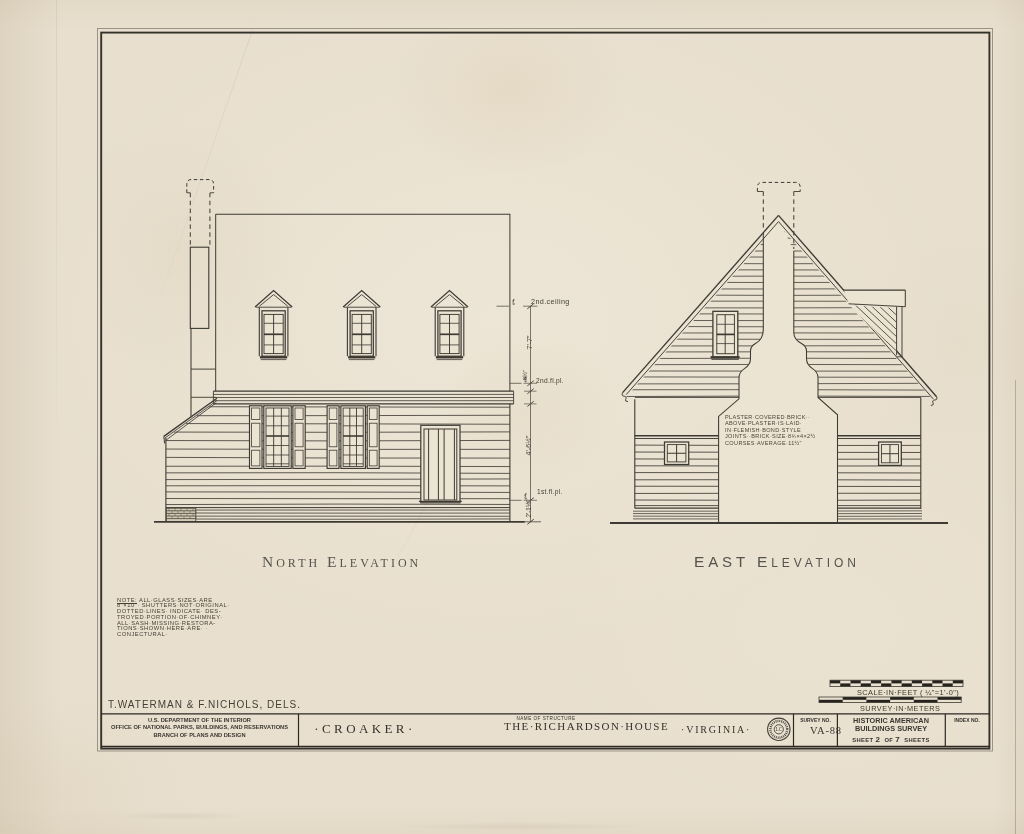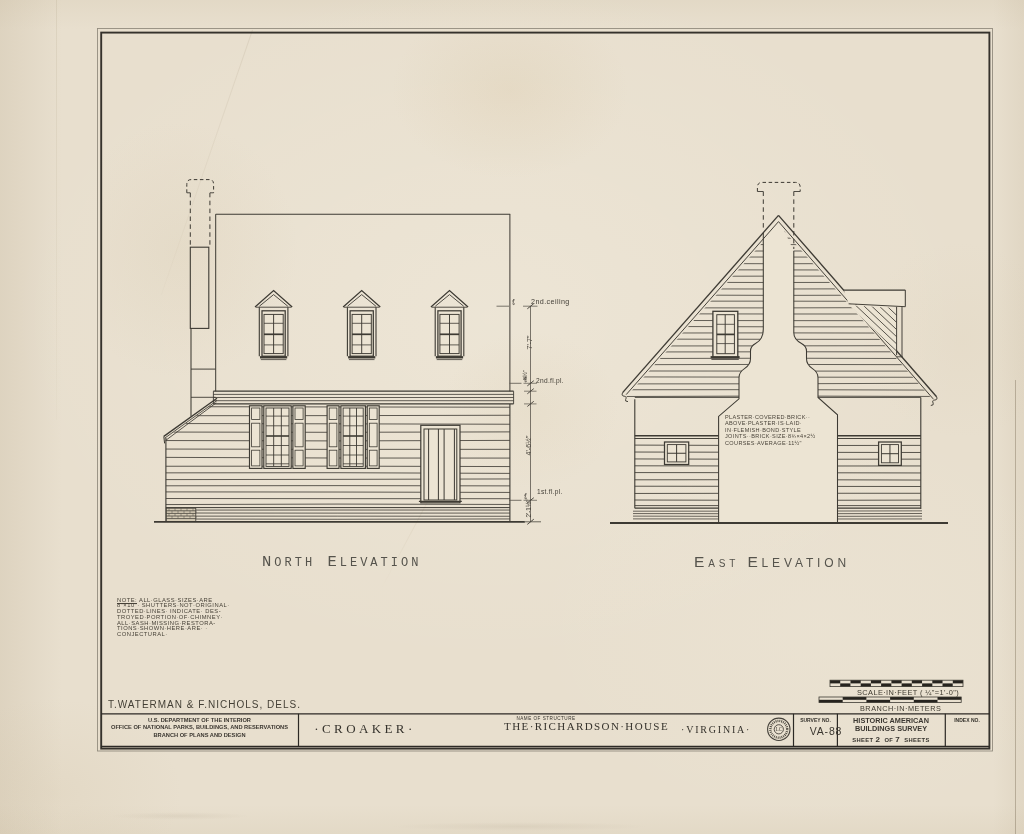--- a/index.html
+++ b/index.html
@@ -458,23 +458,23 @@
 </g>
 
 <g>
 <circle cx="778.8" cy="729.3" r="11.2" fill="none" stroke="#45413a" stroke-width="1.1"></circle>
 <circle cx="778.8" cy="729.3" r="8.4" fill="none" stroke="#4c483f" stroke-width="2.4" stroke-dasharray="0.9,1.0"></circle>
 <circle cx="778.8" cy="729.3" r="4.6" fill="none" stroke="#45413a" stroke-width="0.9"></circle>
 <text x="778.8" y="731.3" font-family="Liberation Serif" font-size="5.2" fill="#45413a" text-anchor="middle">LC</text>
 </g>
 </svg>
 
-<div style="position:absolute;left:262px;top:553px;font-family:Liberation Mono, monospace;color:#55534c;white-space:nowrap;font-size:15.5px;letter-spacing:3.0px;"><span>N</span><span style="font-size:12px;">ORTH</span> <span>E</span><span style="font-size:12px;">LEVATION</span></div>
-
-<div style="position:absolute;left:694px;top:553px;font-family:'Liberation Sans',sans-serif;color:#55534c;white-space:nowrap;font-size:15.5px;letter-spacing:3.85px;"><span>E</span><span style="font-size:10px;">AST</span> <span>E</span><span style="font-size:12px;">LEVATION</span></div>
+<div style="position:absolute;left:262px;top:553px;font-family:Liberation Serif, serif;color:#55534c;white-space:nowrap;font-size:15.5px;letter-spacing:3.0px;"><span>N</span><span style="font-size:12px;">ORTH</span> <span>E</span><span style="font-size:12px;">LEVATION</span></div>
+
+<div style="position:absolute;left:694px;top:553px;font-family:'Liberation Sans',sans-serif;color:#55534c;white-space:nowrap;font-size:15.5px;letter-spacing:3.85px;"><span>E</span><span style="font-size:15px;">AST</span> <span>E</span><span style="font-size:12px;">LEVATION</span></div>
 
 <div style="position:absolute;left:117px;top:597.5px;font-family:'Liberation Sans',sans-serif;color:#474238;font-size:5.8px;line-height:5.8px;letter-spacing:0.5px;white-space:nowrap;"><span style="border-bottom:0.5px solid #474238;">NOTE:</span> ALL·GLASS·SIZES·ARE<br>8"×10"· SHUTTERS·NOT·ORIGINAL·<br>DOTTED·LINES· INDICATE· DES-<br>TROYED·PORTION·OF·CHIMNEY·<br>ALL·SASH·MISSING·RESTORA-<br>TIONS·SHOWN·HERE·ARE· ·<br>CONJECTURAL·</div>
 
 <div style="position:absolute;left:725px;top:413.5px;font-family:'Liberation Sans',sans-serif;color:#4a443a;font-size:5.55px;line-height:6.5px;letter-spacing:0.35px;white-space:nowrap;">PLASTER·COVERED·BRICK··<br>ABOVE·PLASTER·IS·LAID·<br>IN·FLEMISH·BOND·STYLE<br>JOINTS··BRICK·SIZE·8¾×4×2½<br>COURSES·AVERAGE·11½"</div>
 
 <div style="position:absolute;left:515px;top:296.5px;font-family:'Liberation Sans',sans-serif;color:#454139;font-size:7.2px;letter-spacing:0.4px;white-space:nowrap;padding-left:16px;">2nd.ceiling</div>
 
 <div style="position:absolute;left:536px;top:377px;font-family:'Liberation Sans',sans-serif;color:#454139;font-size:6.6px;letter-spacing:0.3px;white-space:nowrap;">2nd.fl.pl.</div>
 
 <div style="position:absolute;left:537px;top:488px;font-family:'Liberation Sans',sans-serif;color:#454139;font-size:6.6px;letter-spacing:0.3px;white-space:nowrap;">1st.fl.pl.</div>
@@ -482,35 +482,35 @@
 <div style="position:absolute;left:515.5px;top:339px;font-family:'Liberation Sans',sans-serif;color:#454139;font-size:7px;white-space:nowrap;transform:rotate(-90deg);transform-origin:center;width:26px;text-align:center;">7'-7"</div>
 
 <div style="position:absolute;left:514px;top:372px;font-family:'Liberation Sans',sans-serif;color:#454139;font-size:6px;white-space:nowrap;transform:rotate(-90deg);transform-origin:center;width:22px;text-align:center;">8½"</div>
 
 <div style="position:absolute;left:511px;top:442px;font-family:'Liberation Sans',sans-serif;color:#454139;font-size:7px;white-space:nowrap;transform:rotate(-90deg);transform-origin:center;width:34px;text-align:center;">4'-6½"</div>
 
 <div style="position:absolute;left:512.5px;top:505px;font-family:'Liberation Sans',sans-serif;color:#454139;font-size:6.4px;white-space:nowrap;transform:rotate(-90deg);transform-origin:center;width:30px;text-align:center;">2'-1½"</div>
 
 <div style="position:absolute;left:857px;top:687.5px;font-family:'Liberation Sans',sans-serif;color:#3e3a30;font-size:7.4px;letter-spacing:0.4px;white-space:nowrap;">SCALE·IN·FEET ( ¼"=1'-0")</div>
 
-<div style="position:absolute;left:860px;top:703.5px;font-family:'Liberation Sans',sans-serif;color:#3e3a30;font-size:7.3px;letter-spacing:0.5px;white-space:nowrap;">BRANCH·IN·METERS</div>
+<div style="position:absolute;left:860px;top:703.5px;font-family:'Liberation Sans',sans-serif;color:#3e3a30;font-size:7.3px;letter-spacing:0.5px;white-space:nowrap;">SURVEY·IN·METERS</div>
 
 <div style="position:absolute;left:108px;top:698.5px;font-family:'Liberation Sans',sans-serif;color:#433f35;font-size:10px;letter-spacing:1.0px;white-space:nowrap;">T.WATERMAN &amp; F.NICHOLS, DELS.</div>
 
 <div style="position:absolute;left:101px;top:716.5px;width:197px;text-align:center;font-family:'Liberation Sans',sans-serif;color:#3b3731;font-size:5.7px;font-weight:bold;line-height:7.7px;white-space:nowrap;">U.S. DEPARTMENT OF THE INTERIOR<br>OFFICE OF NATIONAL PARKS, BUILDINGS, AND RESERVATIONS<br>BRANCH OF PLANS AND DESIGN</div>
 
 <div style="position:absolute;left:298px;top:721px;width:134px;text-align:center;font-family:'Liberation Serif',serif;color:#35322c;font-size:13px;letter-spacing:3.4px;white-space:nowrap;">·CROAKER·</div>
 
 <div style="position:absolute;left:432px;top:715.5px;width:228px;text-align:center;font-family:'Liberation Sans',sans-serif;color:#35322c;font-size:4.6px;letter-spacing:0.5px;white-space:nowrap;">NAME OF STRUCTURE</div>
 
 <div style="position:absolute;left:424px;top:720px;width:245px;text-align:right;font-family:'Liberation Serif',serif;color:#35322c;font-size:11px;letter-spacing:1.4px;white-space:nowrap;">THE·RICHARDSON·HOUSE</div>
 
 <div style="position:absolute;left:681px;top:723.5px;width:78px;text-align:left;font-family:'Liberation Serif',serif;color:#35322c;font-size:10px;letter-spacing:1.8px;white-space:nowrap;">·VIRGINIA·</div>
 
 <div style="position:absolute;left:793px;top:716.5px;width:45px;text-align:center;font-family:'Liberation Sans',sans-serif;color:#35322c;font-size:5px;font-weight:bold;white-space:nowrap;">SURVEY NO.</div>
 
-<div style="position:absolute;left:793px;top:724.5px;width:66px;text-align:center;font-family:Liberation Sans, sans-serif;color:#3a362f;font-size:10.5px;letter-spacing:0.8px;white-space:nowrap;">VA-88</div>
+<div style="position:absolute;left:793px;top:724.5px;width:66px;text-align:center;font-family:Liberation Serif, serif;color:#3a362f;font-size:10.5px;letter-spacing:0.8px;white-space:nowrap;">VA-88</div>
 
 <div style="position:absolute;left:837px;top:717px;width:108px;text-align:center;font-family:'Liberation Sans',sans-serif;color:#3b3731;font-size:7.3px;font-weight:bold;line-height:8.2px;white-space:nowrap;">HISTORIC AMERICAN<br>BUILDINGS SURVEY</div>
 
 <div style="position:absolute;left:837px;top:734.5px;width:108px;text-align:center;font-family:'Liberation Sans',sans-serif;color:#35322c;font-size:5.8px;font-weight:bold;letter-spacing:0.4px;white-space:nowrap;">SHEET <span style="font-size:8px;">2</span> &nbsp;OF <span style="font-size:8px;">7</span> &nbsp;SHEETS</div>
 
 <div style="position:absolute;left:945px;top:716.5px;width:44px;text-align:center;font-family:'Liberation Sans',sans-serif;color:#35322c;font-size:5px;font-weight:bold;white-space:nowrap;">INDEX NO.</div>
 
 </body></html>

